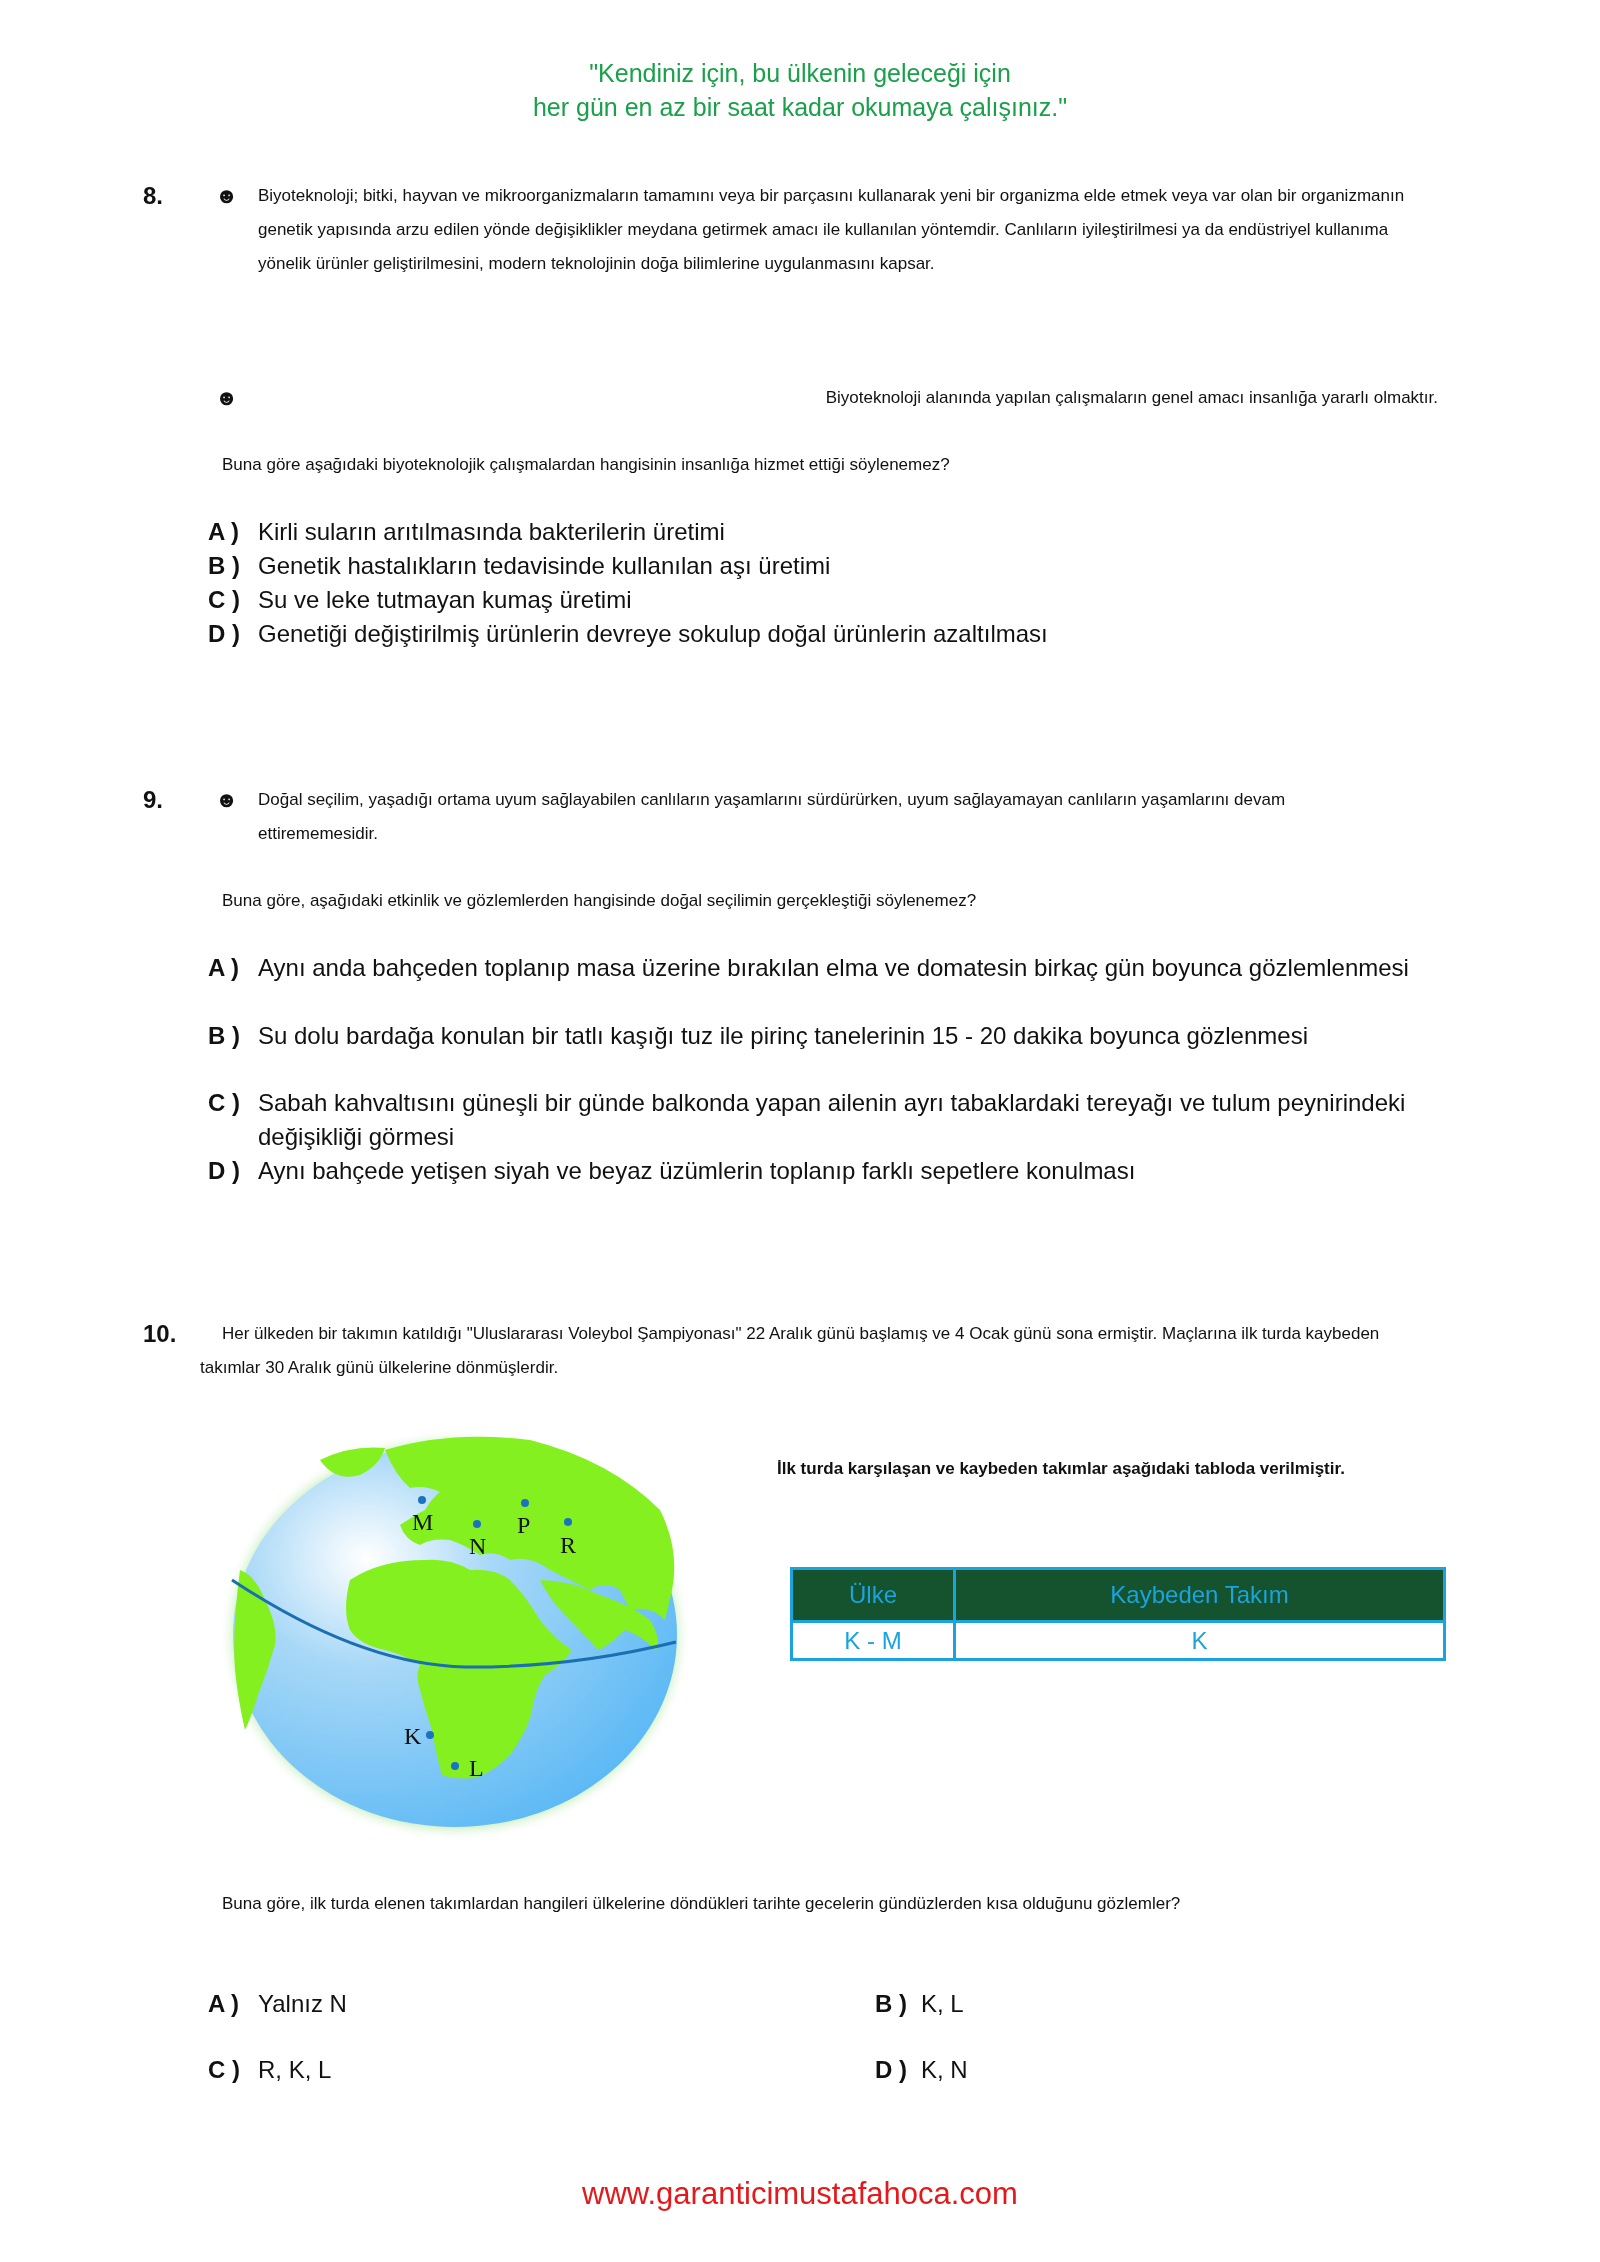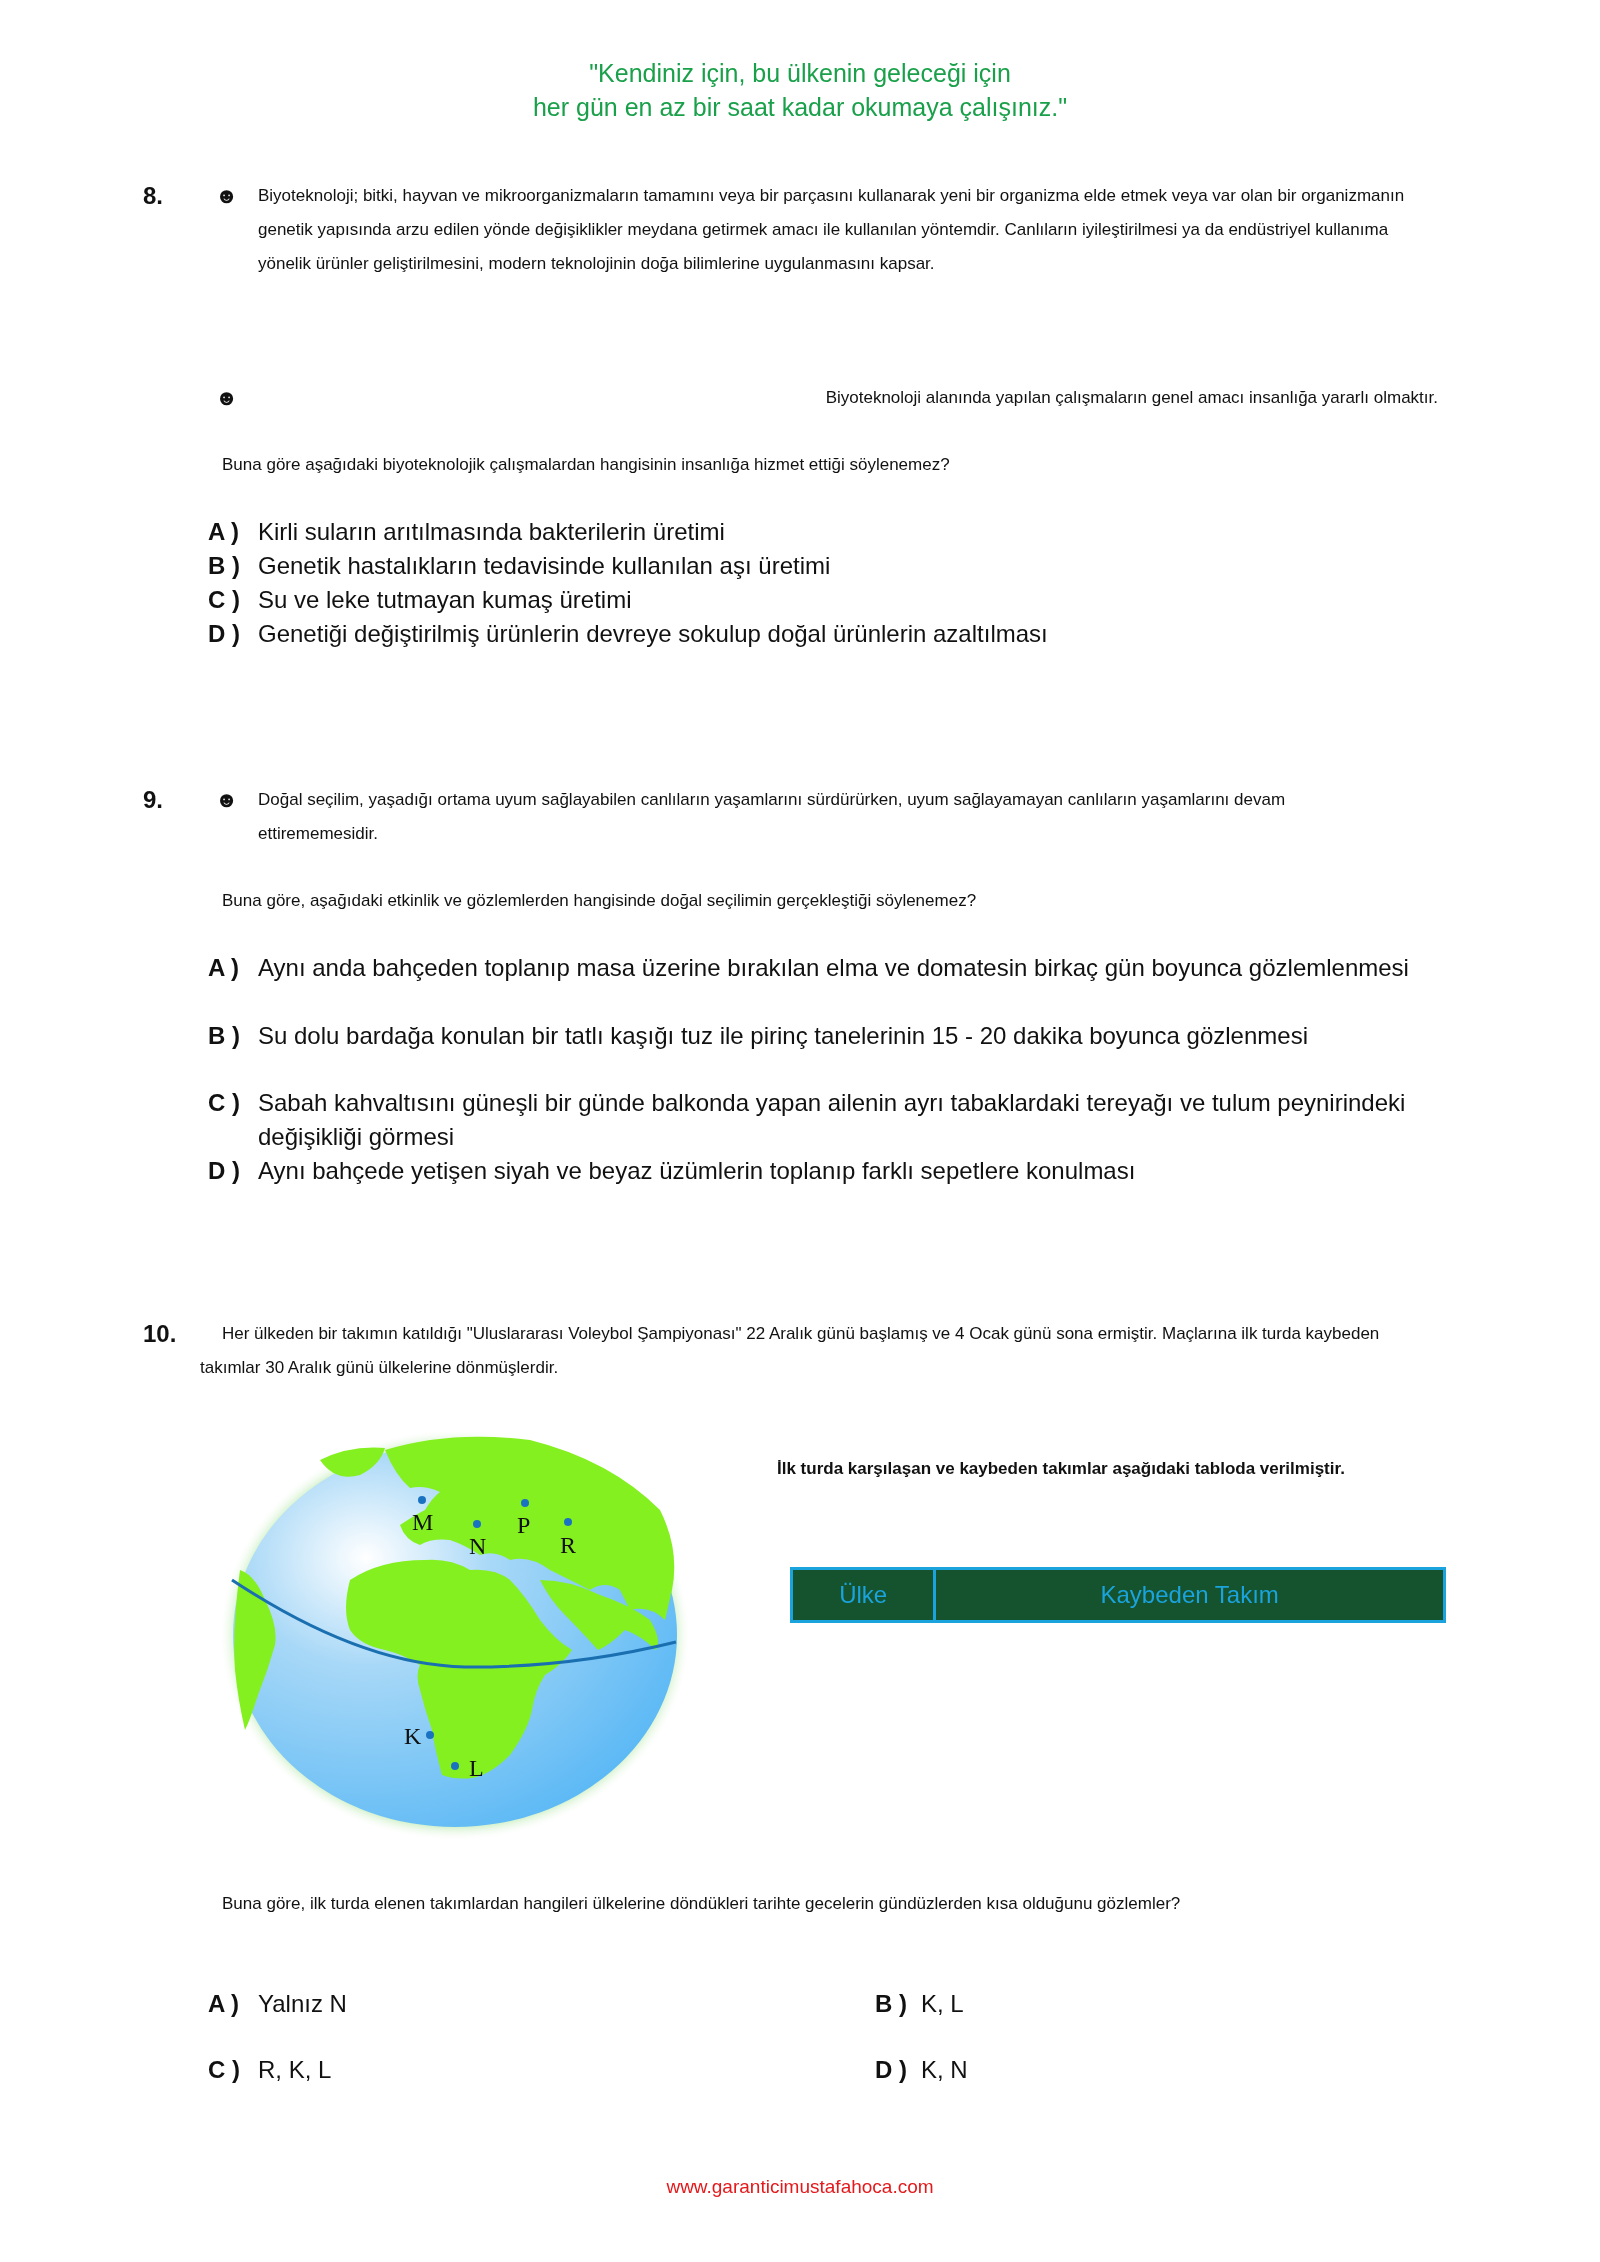--- a/index.html
+++ b/index.html
@@ -20,21 +20,21 @@
   .para {
     position: absolute; font-size: 17px; line-height: 34px;
   }
   .opt {
     position: absolute; font-size: 24px; line-height: 34px; display: flex;
   }
   .opt .letter { font-weight: bold; width: 50px; flex: none; }
   .opt .otext { flex: 1; }
   .footer {
     position: absolute; top: 2176px; left: 0; width: 1600px; text-align: center;
-    color: #e3191b; font-size: 19px;
+    color: #e3191b; font-size: 31px;
   }
   .globe-wrap { position: absolute; left: 210px; top: 1430px; width: 490px; height: 420px; }
   .tbl {
     position: absolute; left: 790px; top: 1567px; width: 656px;
     border-collapse: collapse; font-size: 24px; color: #1aa3dd;
   }
   .tbl th, .tbl td {
     border: 3px solid #1aa3dd; text-align: center; padding: 0; font-weight: normal;
   }
   .tbl th { background: #14532d; height: 50px; }
@@ -153,20 +153,24 @@
   <div class="para" style="left:749px; top:1452px; width:660px; text-indent:28px;font-weight:bold;">İlk turda karşılaşan ve kaybeden takımlar aşağıdaki tabloda verilmiştir.</div>
 
   <table class="tbl">
     <thead>
       <tr>
         <th>Ülke</th>
         <th>Kaybeden Takım</th>
       </tr>
     </thead>
     <tbody>
+      <tr>
+        <td>K - M</td>
+        <td>K</td>
+      </tr>
     </tbody>
   </table>
 
   <div class="para" style="left:200px; top:1887px; width:1240px; text-indent:22px;">Buna göre, ilk turda elenen takımlardan hangileri ülkelerine döndükleri tarihte gecelerin gündüzlerden kısa olduğunu gözlemler?</div>
 
   <div class="opt" style="left:208px; top:1987px; width:400px;">
     <span class="letter">A )</span>
     <span class="otext">Yalnız N</span>
   </div>
   <div class="opt" style="left:875px; top:1987px; width:300px;">

